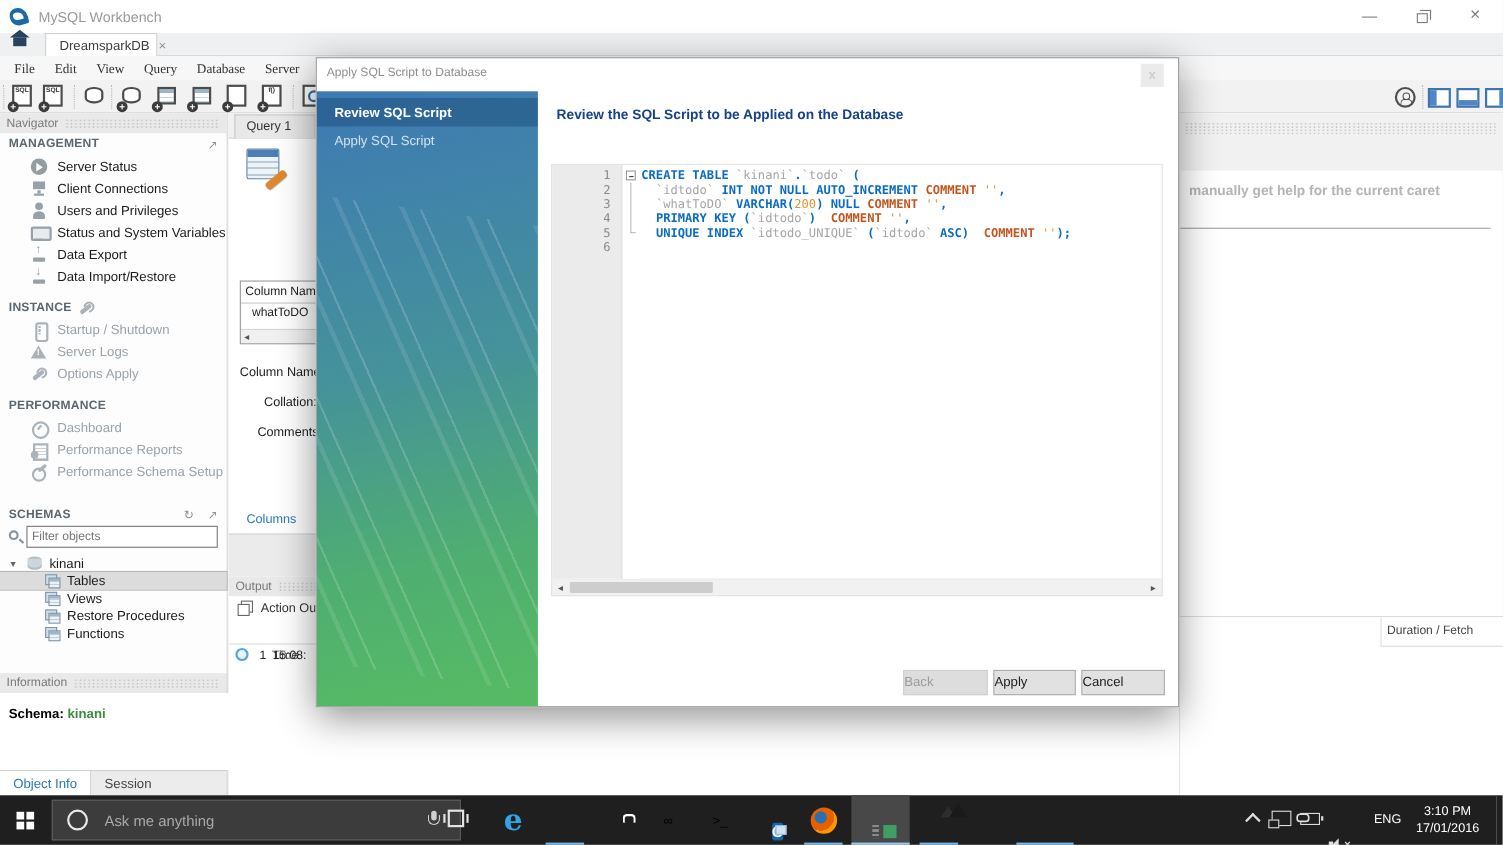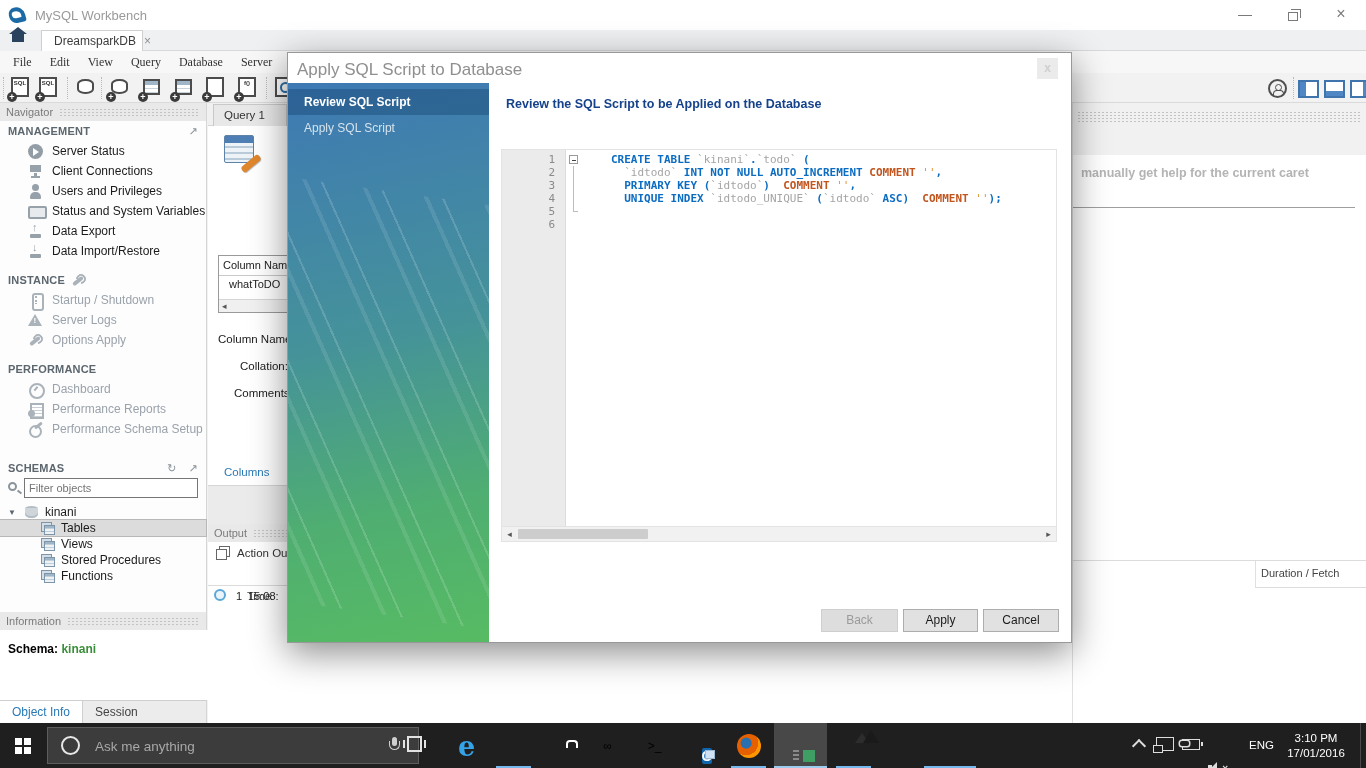--- a/index.html
+++ b/index.html
@@ -155,21 +155,21 @@
   #help-text{position:absolute;left:8px;top:63px;color:#b4b4b4;font-weight:bold;font-size:12.5px;white-space:nowrap;overflow:hidden;width:282px;}
   #help-rule{position:absolute;left:0px;top:104px;width:282px;height:1px;background:#9f9f9f;}
   #rp-outgrid{position:absolute;left:0;top:457px;width:294px;height:266px;border-top:1px solid #dcdcdc;background:#fff;}
   #dur-col{position:absolute;left:188px;top:6px;font-size:11px;color:#444;}
   #dur-sep{position:absolute;left:182px;top:0;width:1px;height:26px;background:#e0e0e0;}
   #dur-under{position:absolute;left:182px;top:26px;right:0;height:1px;background:#dcdcdc;}
 
   
   #dialog{position:absolute;left:287px;top:52px;width:785px;height:591px;background:#fff;border:1px solid #989898;
     box-shadow:0 10px 34px rgba(0,0,0,.45);}
-  #dlg-title{position:absolute;left:9px;top:7px;color:#8f8f8f;font-size:17px;}
+  #dlg-title{position:absolute;left:9px;top:7px;color:#8f8f8f;font-size:11px;}
   #dlg-close{position:absolute;right:13px;top:5px;width:21px;height:21px;background:#ebebeb;color:#cfcfcf;
     font-weight:bold;font-size:12px;text-align:center;line-height:21px;}
   #dlg-side{position:absolute;left:0;top:30px;width:201px;bottom:0;
     background:linear-gradient(168deg,#3e79b4 0%,#45929a 45%,#4fae71 75%,#57bb63 100%);overflow:hidden;}
   #dlg-side::before{content:"";position:absolute;left:-40px;top:120px;width:420px;height:420px;
     background:repeating-linear-gradient(58deg,transparent 0 34px,rgba(255,255,255,.10) 34px 38px,transparent 38px 50px,rgba(255,255,255,.16) 50px 52px);
     transform:rotate(8deg);}
   .step{position:relative;height:26px;line-height:26px;padding-left:16px;font-size:12px;color:rgba(255,255,255,.78);}
   .step.active{background:rgba(0,40,80,.28);color:#fff;font-weight:bold;}
   #dlg-heading{position:absolute;left:218px;top:44px;font-weight:bold;font-size:12.5px;color:#15428b;}
@@ -178,36 +178,36 @@
     font-family:"DejaVu Sans Mono","Liberation Mono",monospace;font-size:11px;}
   #sql-gutter{position:absolute;left:0;top:0;bottom:0;width:64px;background:#ebebeb;border-right:1px solid #dcdcdc;}
   .gnum{height:13px;line-height:13px;text-align:right;padding-right:10px;color:#8a8a8a;}
   #sql-folds{position:absolute;left:64px;top:0;bottom:0;width:17px;background:#fff;}
   .fold{position:relative;height:13px;}
   .fold.open .bx{position:absolute;left:3px;top:2px;width:9px;height:9px;border:1px solid #9a9a9a;background:#fff;}
   .fold.open .bx::after{content:"";position:absolute;left:1.5px;top:3.5px;width:4px;height:1px;background:#444;}
   .fold.line::before{content:"";position:absolute;left:7px;top:0;bottom:0;width:1px;background:#bdbdbd;}
   .fold.end::before{content:"";position:absolute;left:7px;top:0;height:7px;width:1px;background:#bdbdbd;}
   .fold.end::after{content:"";position:absolute;left:7px;top:6px;width:5px;height:1px;background:#bdbdbd;}
-  #sql-code{position:absolute;left:81px;top:0;right:0;bottom:0;overflow:hidden;margin-left:28px;}
+  #sql-code{position:absolute;left:81px;top:0;right:0;bottom:0;overflow:hidden;}
   .cline{height:13px;line-height:13px;white-space:pre;}
   .tok-kw{color:#0b6cc2;font-weight:bold;}
   .tok-id{color:#a5a5a5;}
   .tok-cm{color:#c2551e;font-weight:bold;}
   .tok-st{color:#dd9435;}
   .tok-pl{color:#333;}
 
   #sql-hscroll{position:absolute;left:213px;top:474px;width:556px;height:15px;background:#f1f1f1;border:1px solid #e3e3e3;border-top:none;}
   .sarrow{position:absolute;top:0;width:15px;height:14px;color:#555;font-size:9px;text-align:center;line-height:14px;}
   #sa-l{left:0;} #sa-r{right:0;}
   #sthumb{position:absolute;left:16px;top:2px;width:130px;height:10px;background:#cdcdcd;border-radius:1px;}
 
   #dlg-buttons{position:absolute;left:0;right:0;top:556px;height:23px;}
   .dbtn{position:absolute;top:0;height:23px;border:1px solid #adadad;background:#e1e1e1;font-size:12px;color:#1b1b1b;
-    text-align:center;line-height:21px;font-family:inherit;}
+    line-height:21px;font-family:inherit;}
   .dbtn.disabled{background:#dddddd;border-color:#cfcfcf;color:#9b9b9b;}
   #btn-back{left:533px;width:77px;} #btn-apply{left:615px;width:75px;} #btn-cancel{left:695px;width:76px;}
 
   
   #taskbar{position:absolute;left:0;top:723px;width:1366px;height:45px;background:#1f1f1f;}
   #start-btn{position:absolute;left:0;top:0;width:46px;height:45px;}
   .winlogo{position:absolute;left:15px;top:15px;width:16px;height:16px;
     background:conic-gradient(#fff 0 25%,transparent 0 0);
     background:linear-gradient(#fff,#fff) 0 0/7px 7px no-repeat,linear-gradient(#fff,#fff) 9px 0/7px 7px no-repeat,
       linear-gradient(#fff,#fff) 0 9px/7px 7px no-repeat,linear-gradient(#fff,#fff) 9px 9px/7px 7px no-repeat;}
@@ -422,21 +422,21 @@
       <div class="tree-row lvl1 selected">
         <span class="icn icn-collection"></span>
         <span>Tables</span>
       </div>
       <div class="tree-row lvl1">
         <span class="icn icn-collection"></span>
         <span>Views</span>
       </div>
       <div class="tree-row lvl1">
         <span class="icn icn-collection"></span>
-        <span>Stored Procedures</span>
+        <span>Restore Procedures</span>
       </div>
       <div class="tree-row lvl1">
         <span class="icn icn-collection"></span>
         <span>Functions</span>
       </div>
     </div>
 </div>
 
 <div class="sec-header-bar" style="position:absolute;left:0;top:612px;width:207px;border-right:1px solid #d5d5d5">
   <span>Information</span>
@@ -531,20 +531,21 @@
         </div>
         <div class="fold line"></div>
         <div class="fold line"></div>
         <div class="fold line"></div>
         <div class="fold end"></div>
         <div class="fold none"></div>
       </div>
     <div id="sql-code" style="padding-top: 3px;">
         <div class="cline"><span class="tok-kw">CREATE TABLE </span><span class="tok-id">`kinani`</span><span class="tok-kw">.</span><span class="tok-id">`todo`</span><span class="tok-kw"> (</span></div>
         <div class="cline"><span class="tok-pl">  </span><span class="tok-id">`idtodo`</span><span class="tok-pl"> </span><span class="tok-kw">INT NOT NULL AUTO_INCREMENT </span><span class="tok-cm">COMMENT </span><span class="tok-st">''</span><span class="tok-kw">,</span></div>
+        <div class="cline"><span class="tok-pl">  </span><span class="tok-id">`whatToDO`</span><span class="tok-pl"> </span><span class="tok-kw">VARCHAR(</span><span class="tok-st">200</span><span class="tok-kw">) NULL </span><span class="tok-cm">COMMENT </span><span class="tok-st">''</span><span class="tok-kw">,</span></div>
         <div class="cline"><span class="tok-pl">  </span><span class="tok-kw">PRIMARY KEY (</span><span class="tok-id">`idtodo`</span><span class="tok-kw">)  </span><span class="tok-cm">COMMENT </span><span class="tok-st">''</span><span class="tok-kw">,</span></div>
         <div class="cline"><span class="tok-pl">  </span><span class="tok-kw">UNIQUE INDEX </span><span class="tok-id">`idtodo_UNIQUE`</span><span class="tok-kw"> (</span><span class="tok-id">`idtodo`</span><span class="tok-pl"> </span><span class="tok-kw">ASC</span><span class="tok-kw">)  </span><span class="tok-cm">COMMENT </span><span class="tok-st">''</span><span class="tok-kw">);</span></div>
         <div class="cline"></div>
       </div>
   </div>
   <div id="sql-hscroll">
     <div class="sarrow" id="sa-l">◂</div>
     <div id="sthumb"></div>
     <div class="sarrow" id="sa-r">▸</div>
   </div>

